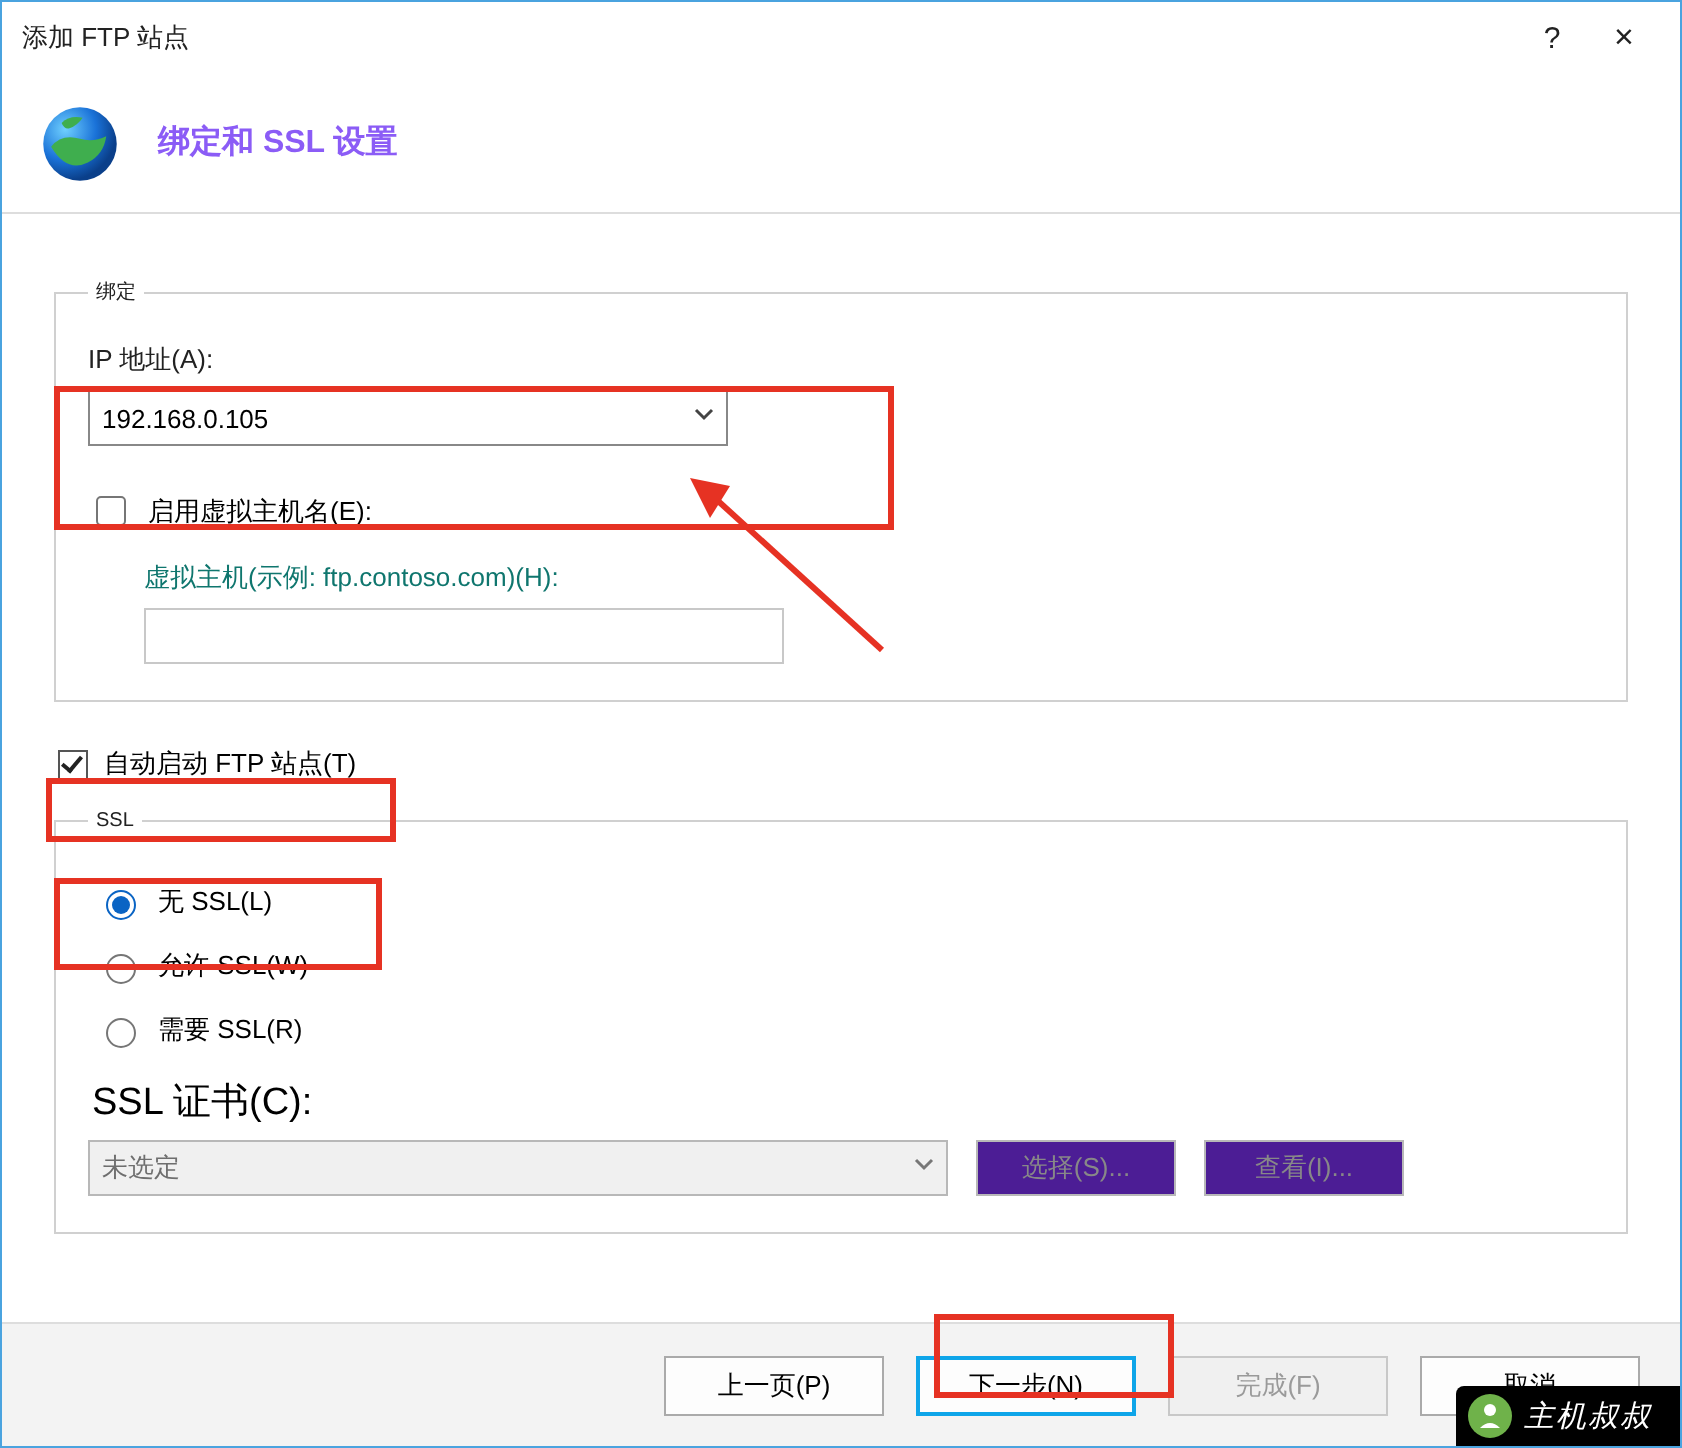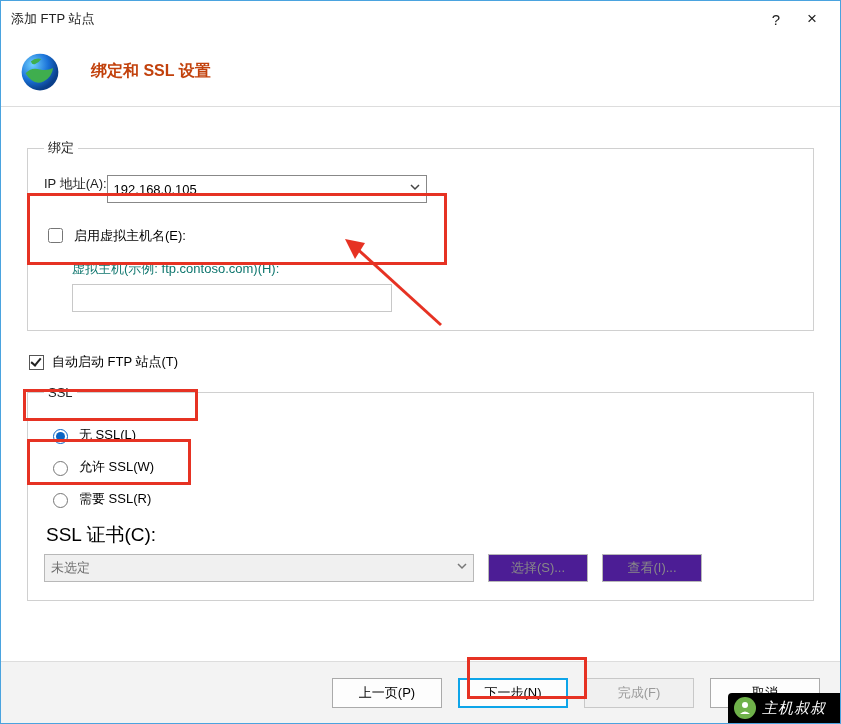--- a/index.html
+++ b/index.html
@@ -6,29 +6,29 @@
   body { margin: 0; background: #fff; }
   .window { width: 841px; height: 724px; border: 1px solid #4aa3df; background: #fff; position: relative; overflow: hidden; }
 
   .titlebar { height: 36px; display: flex; align-items: center; padding: 4px 10px; background: #fff; font-size: 13px; color: #222; }
   .titlebar .title { flex: 1; }
   .titlebar .help { width: 36px; text-align: center; font-size: 15px; cursor: default; }
   .titlebar .close { width: 36px; text-align: center; font-size: 17px; cursor: default; }
 
   .header { height: 70px; background: #fff; border-bottom: 1px solid #ddd; display: flex; align-items: center; padding: 0 18px; }
   .globe { width: 42px; height: 42px; margin-right: 18px; }
-  .header h1 { font-size: 16px; font-weight: 700; color: #c2410c; margin: 12px; }
+  .header h1 { font-size: 16px; font-weight: 700; color: #8b5cf6; margin: 0; }
 
   .body { padding: 32px 26px 0 26px; background: #fff; }
 
   fieldset.grp { border: 1px solid #d0d0d0; margin: 0 0 22px 0; padding: 18px 16px 18px 16px; position: relative; }
-  fieldset.grp > legend { font-size: 13px; color: #222; padding: 0 4px; }
+  fieldset.grp > legend { font-size: 10px; color: #222; padding: 0 4px; }
 
   .row1 { display: flex; gap: 20px; align-items: flex-end; }
-  .col { display: flex; flex-direction: row; }
+  .col { display: flex; flex-direction: column; }
   .lbl { font-size: 13px; color: #222; margin-bottom: 6px; }
   .ipwrap { position: relative; width: 320px; }
   .combo { width: 100%; height: 28px; border: 1px solid #888; padding: 2px 26px 2px 6px; font-size: 13px; background: #fff; }
   .combo-caret { position: absolute; right: 6px; top: 6px; pointer-events: none; }
   .portwrap { width: 70px; }
   .port { width: 100%; height: 28px; border: 1px solid #888; padding: 2px 6px; font-size: 13px; }
 
   .chk-row { display: flex; align-items: center; gap: 8px; margin-top: 22px; font-size: 13px; }
   .chk { width: 15px; height: 15px; }
   .vhost-lbl { font-size: 13px; color: #0f766e; margin: 14px 0 6px 28px; }

